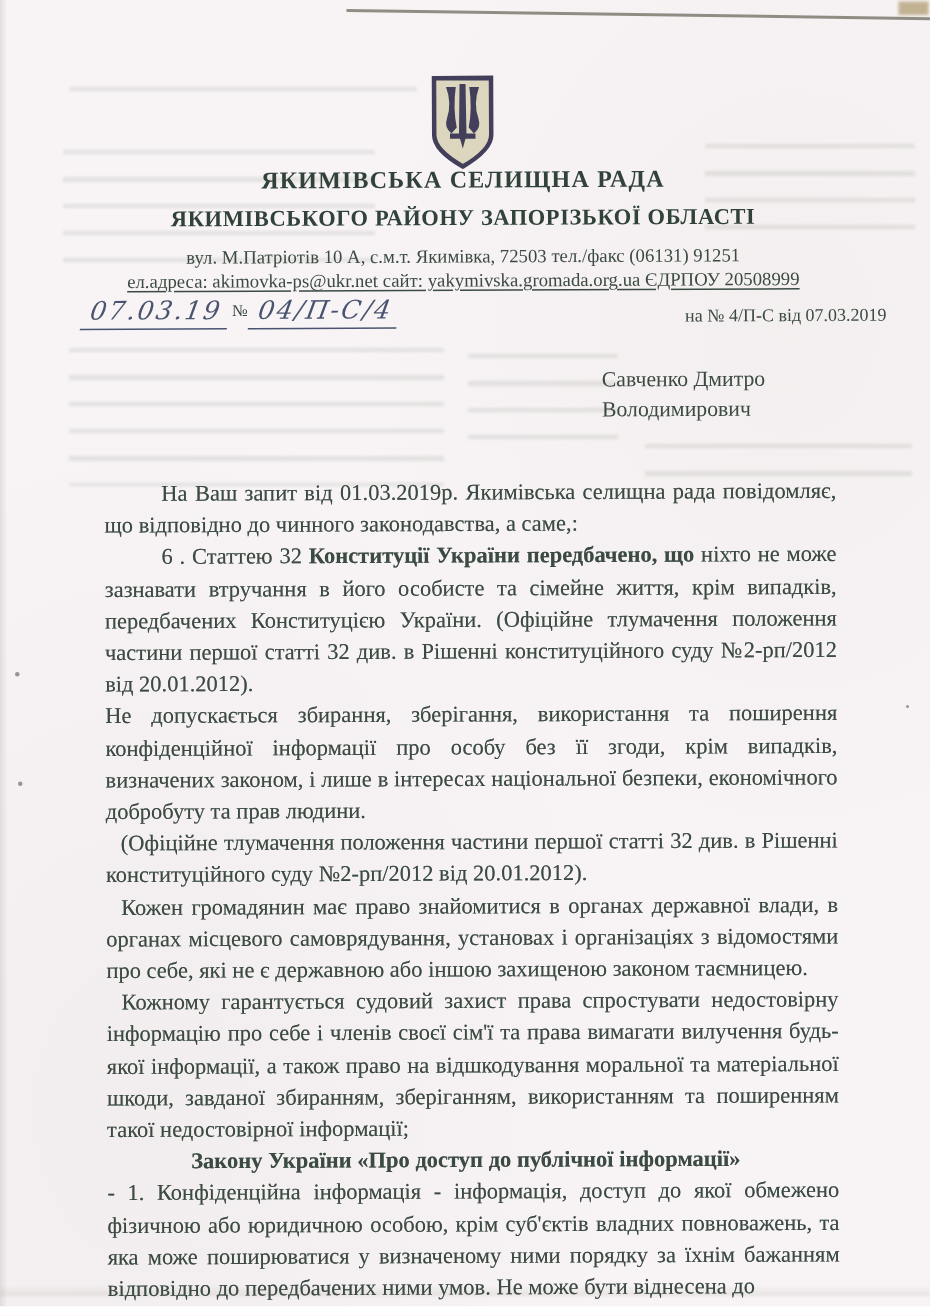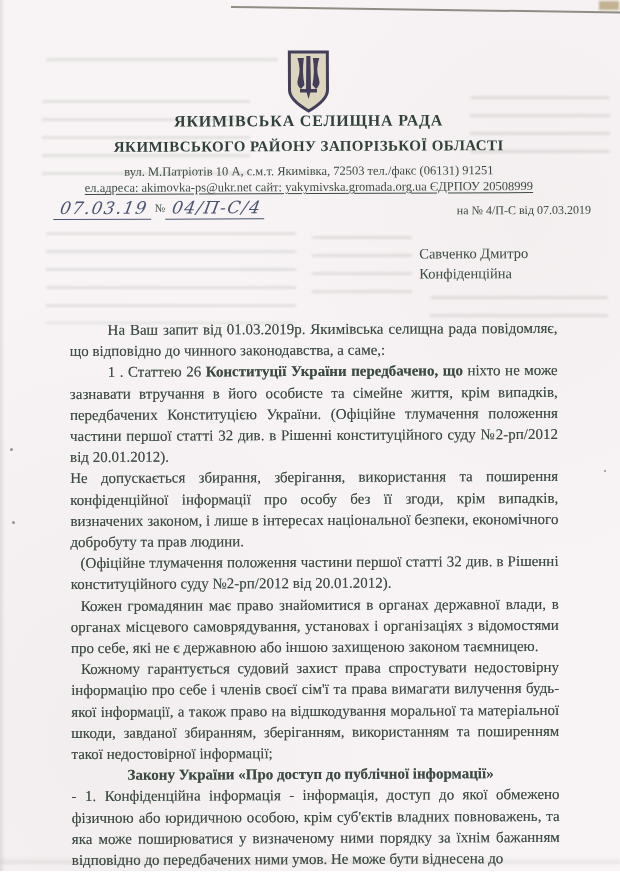--- a/index.html
+++ b/index.html
@@ -33,21 +33,21 @@
     font-size:15px;font-weight:bold;letter-spacing:.4px;color:#31423a;}
   .addr-line{position:absolute;top:164px;left:0;right:0;text-align:center;font-size:12.5px;}
   .contacts-line{position:absolute;top:180px;left:0;right:0;text-align:center;font-size:12.5px;
     text-decoration:underline;text-underline-offset:2px;}
   .outgoing{position:absolute;left:56px;top:197px;white-space:nowrap;}
   .hand{display:inline-block;transform:skewX(-10deg);font-style:italic;
     font-family:"DejaVu Serif", serif;color:#4a5470;font-size:17px;letter-spacing:1.5px;
     border-bottom:1.2px solid #4a5470;padding:0 5px 1px;}
   .num-sign{font-size:11px;color:#3b4a42;margin:0 2px;vertical-align:2px;}
   .in-ref{position:absolute;right:28px;top:204px;font-size:12px;}
-  .addressee{position:absolute;left:420px;top:244px;font-size:14.5px;line-height:20px;}
+  .addressee{position:absolute;left:402px;top:244px;font-size:14.5px;line-height:20px;}
   
   .letter-body{position:absolute;left:70px;top:319px;width:488px;
     font-size:15px;line-height:21.2px;text-align:justify;
     text-shadow:0 0 .4px rgba(59,74,66,.55);}
   .letter-body p{margin:0;}
   p.ind{text-indent:38px;}
   p.sm{text-indent:10px;}
   p.noind{text-indent:0;}
   p.law{text-indent:56px;}
   .b{font-weight:bold;}
@@ -91,26 +91,26 @@
       <div class="contacts-line">ел.адреса: akimovka-ps@ukr.net сайт: yakymivska.gromada.org.ua ЄДРПОУ 20508999</div>
 
       <div class="outgoing">
         <span class="hand">07.03.19</span><span class="num-sign">№</span><span class="hand">04/П-С/4</span>
       </div>
       <div class="in-ref">на № 4/П-С від 07.03.2019</div>
     </header>
 
     <div class="addressee">
       <div>Савченко Дмитро</div>
-      <div>Конфіденційна</div>
+      <div>Володимирович</div>
     </div>
 
     <main class="letter-body" id="body-paragraphs">
         <p class="ind"><span>На Ваш запит від 01.03.2019р. Якимівська селищна рада повідомляє, що відповідно до чинного законодавства, а саме,:</span></p>
-        <p class="ind"><span>1 . Статтею 26 </span><span class="b">Конституції України передбачено, що</span><span> ніхто не може зазнавати втручання в його особисте та сімейне життя, крім випадків, передбачених Конституцією України. (Офіційне тлумачення положення частини першої статті 32 див. в Рішенні конституційного суду №2-рп/2012 від 20.01.2012).</span></p>
+        <p class="ind"><span>6 . Статтею 32 </span><span class="b">Конституції України передбачено, що</span><span> ніхто не може зазнавати втручання в його особисте та сімейне життя, крім випадків, передбачених Конституцією України. (Офіційне тлумачення положення частини першої статті 32 див. в Рішенні конституційного суду №2-рп/2012 від 20.01.2012).</span></p>
         <p class="noind"><span>Не допускається збирання, зберігання, використання та поширення конфіденційної інформації про особу без її згоди, крім випадків, визначених законом, і лише в інтересах національної безпеки, економічного добробуту та прав людини.</span></p>
         <p class="sm"><span>(Офіційне тлумачення положення частини першої статті 32 див. в Рішенні конституційного суду №2-рп/2012 від 20.01.2012).</span></p>
         <p class="sm"><span>Кожен громадянин має право знайомитися в органах державної влади, в органах місцевого самоврядування, установах і організаціях з відомостями про себе, які не є державною або іншою захищеною законом таємницею.</span></p>
         <p class="sm"><span>Кожному гарантується судовий захист права спростувати недостовірну інформацію про себе і членів своєї сім'ї та права вимагати вилучення будь- якої інформації, а також право на відшкодування моральної та матеріальної шкоди, завданої збиранням, зберіганням, використанням та поширенням такої недостовірної інформації;</span></p>
         <p class="law"><span class="b">Закону України «Про доступ до публічної інформації»</span></p>
         <p class="noind"><span>- 1. Конфіденційна інформація - інформація, доступ до якої обмежено фізичною або юридичною особою, крім суб'єктів владних повноважень, та яка може поширюватися у визначеному ними порядку за їхнім бажанням відповідно до передбачених ними умов. Не може бути віднесена до</span></p>
       </main>
   </div>
 </div>
 

